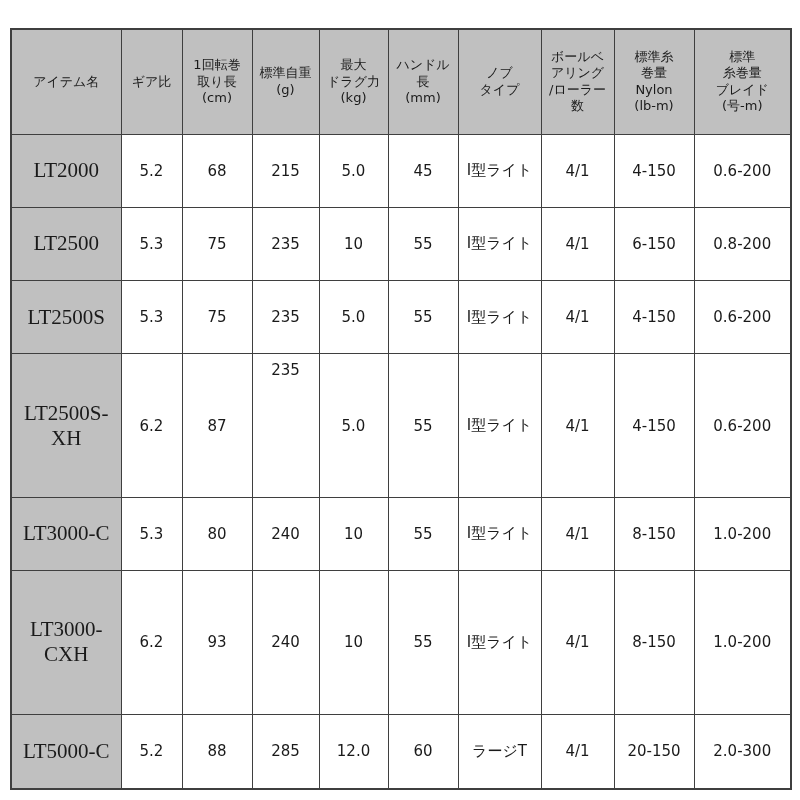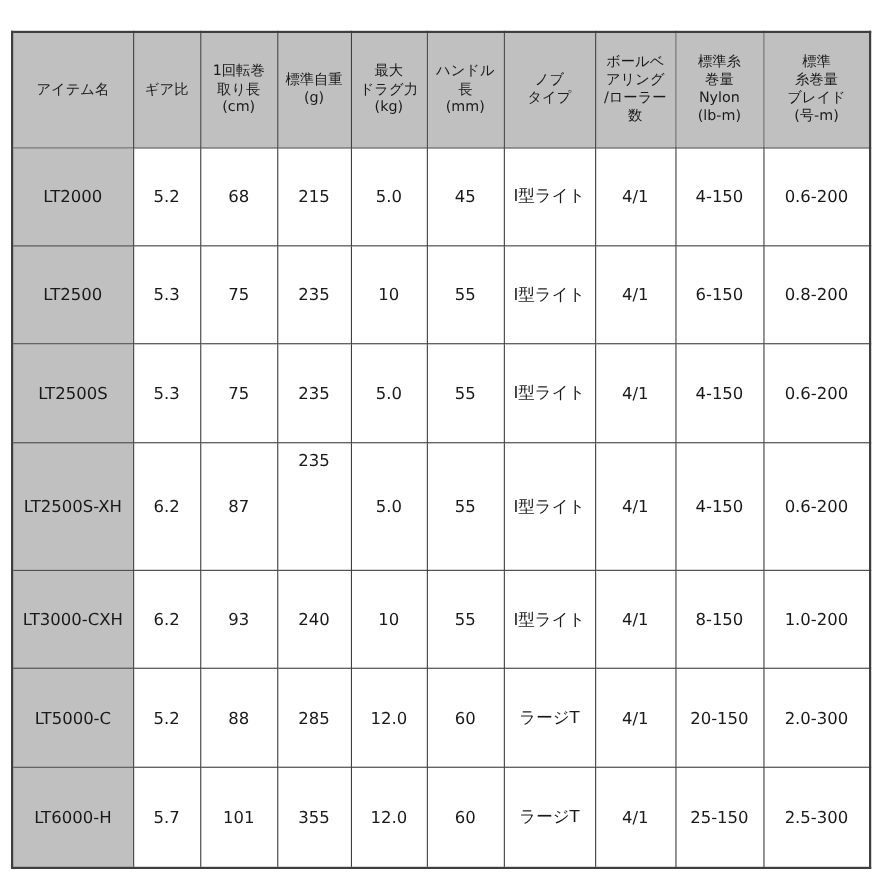--- a/index.html
+++ b/index.html
@@ -25,21 +25,21 @@
     color:var(--text);overflow:hidden;padding:0 2px;
   }
   thead tr{height:105px;}
   thead th{
     background:var(--header-bg);
     font-weight:normal;font-size:13px;line-height:16.5px;
     white-space:pre-line;
   }
   tbody th{
     background:var(--header-bg);
-    font-weight:normal;font-size:15px;
+    font-weight:normal;font-size:21px;font-family:Liberation Serif, serif;
   }
   tbody td{background:var(--cell-bg);font-size:15px;}
   td.raised{vertical-align:top;padding-top:7px;}
   
   col.c1{width:110px}col.c2{width:61px}col.c3{width:70px}col.c4{width:67px}
   col.c5{width:69px}col.c6{width:70px}col.c7{width:83px}col.c8{width:73px}
   col.c9{width:80px}col.c10{width:97px}
 </style>
 </head>
 <body>
@@ -132,20 +132,32 @@
           <td>87</td>
           <td class="raised">235</td>
           <td>5.0</td>
           <td>55</td>
           <td>I型ライト</td>
           <td>4/1</td>
           <td>4-150</td>
           <td>0.6-200</td>
         </tr>
         <tr>
+          <th>LT3000-C</th>
+          <td>5.3</td>
+          <td>80</td>
+          <td>240</td>
+          <td>10</td>
+          <td>55</td>
+          <td>I型ライト</td>
+          <td>4/1</td>
+          <td>8-150</td>
+          <td>1.0-200</td>
+        </tr>
+        <tr>
           <th>LT3000-CXH</th>
           <td>6.2</td>
           <td>93</td>
           <td>240</td>
           <td>10</td>
           <td>55</td>
           <td>I型ライト</td>
           <td>4/1</td>
           <td>8-150</td>
           <td>1.0-200</td>
@@ -155,27 +167,15 @@
           <td>5.2</td>
           <td>88</td>
           <td>285</td>
           <td>12.0</td>
           <td>60</td>
           <td>ラージT</td>
           <td>4/1</td>
           <td>20-150</td>
           <td>2.0-300</td>
         </tr>
-        <tr>
-          <th>LT6000-H</th>
-          <td>5.7</td>
-          <td>101</td>
-          <td>355</td>
-          <td>12.0</td>
-          <td>60</td>
-          <td>ラージT</td>
-          <td>4/1</td>
-          <td>25-150</td>
-          <td>2.5-300</td>
-        </tr>
       </tbody>
   </table>
 </div>
 
 </body></html>

